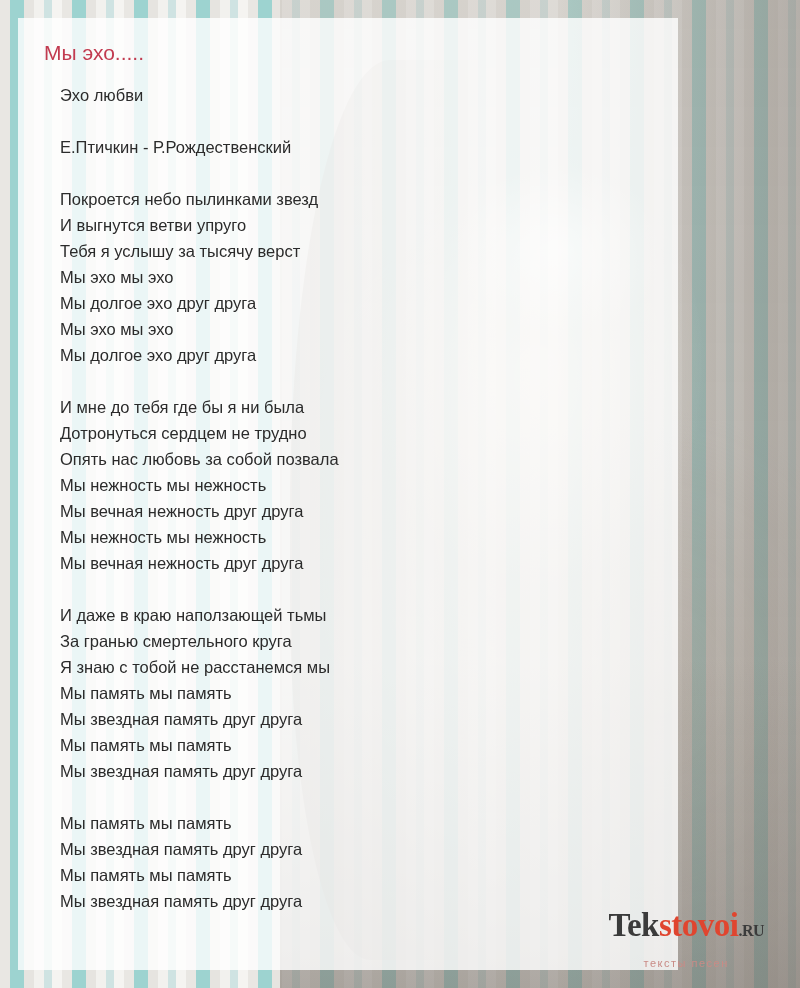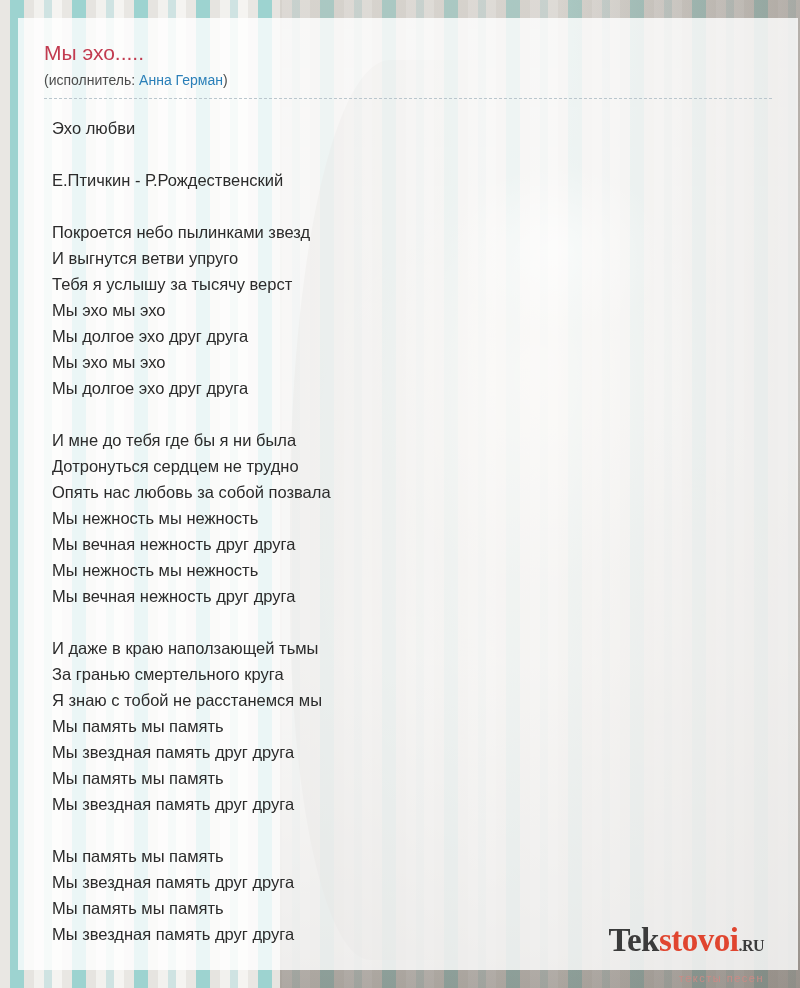--- a/index.html
+++ b/index.html
@@ -78,21 +78,21 @@
     width: 100%;
     height: 330px;
     background: linear-gradient(to bottom, rgba(160,152,144,0.0), rgba(120,112,104,0.42));
   }
 
   
   .sheet {
     position: absolute;
     left: 18px;
     top: 18px;
-    width: 780px;
+    width: 660px;
     height: 952px;
     background: rgba(255,255,255,0.80);
     box-sizing: border-box;
     padding: 22px 26px 16px 26px;
     z-index: 2;
   }
 
   .song-title {
     color: #c23b50;
     font-size: 21px;
@@ -110,31 +110,31 @@
   .performer-link {
     color: #2a7fb8;
     text-decoration: none;
   }
 
   .lyrics {
     font-size: 16.5px;
     line-height: 26px;
     color: #2b2b2b;
     white-space: pre-wrap;
-    margin: 8px;
+    margin: 16px;
     font-family: "Liberation Sans", sans-serif;
   }
 
   
   .logo {
     position: absolute;
     right: 36px;
-    bottom: 4px;
+    bottom: 19px;
     z-index: 3;
-    text-align: right;
+    text-align: center;
     line-height: 1;
   }
   .logo-main {
     font-size: 33px;
     font-weight: bold;
     font-family: "Liberation Serif", serif;
     color: #e0452f;
     letter-spacing: -0.5px;
   }
   .logo-main .dark { color: #3b3b3b; }
@@ -159,24 +159,20 @@
 <div class="bg-photo">
   <div class="face"></div>
   <div class="hairL"></div>
   <div class="hairR"></div>
   <div class="shadeBottom"></div>
 </div>
 
 <div class="sheet">
   <h1 class="song-title">Мы эхо.....</h1>
 
-  <div class="performer-line">
-    <span>(исполнитель:</span>
-    <a class="performer-link" href="#">Анна Герман</a><span>)</span>
-  </div>
 
   <pre class="lyrics">Эхо любви
 
 Е.Птичкин - Р.Рождественский
 
 Покроется небо пылинками звезд
 И выгнутся ветви упруго
 Тебя я услышу за тысячу верст
 Мы эхо мы эхо
 Мы долгое эхо друг друга

